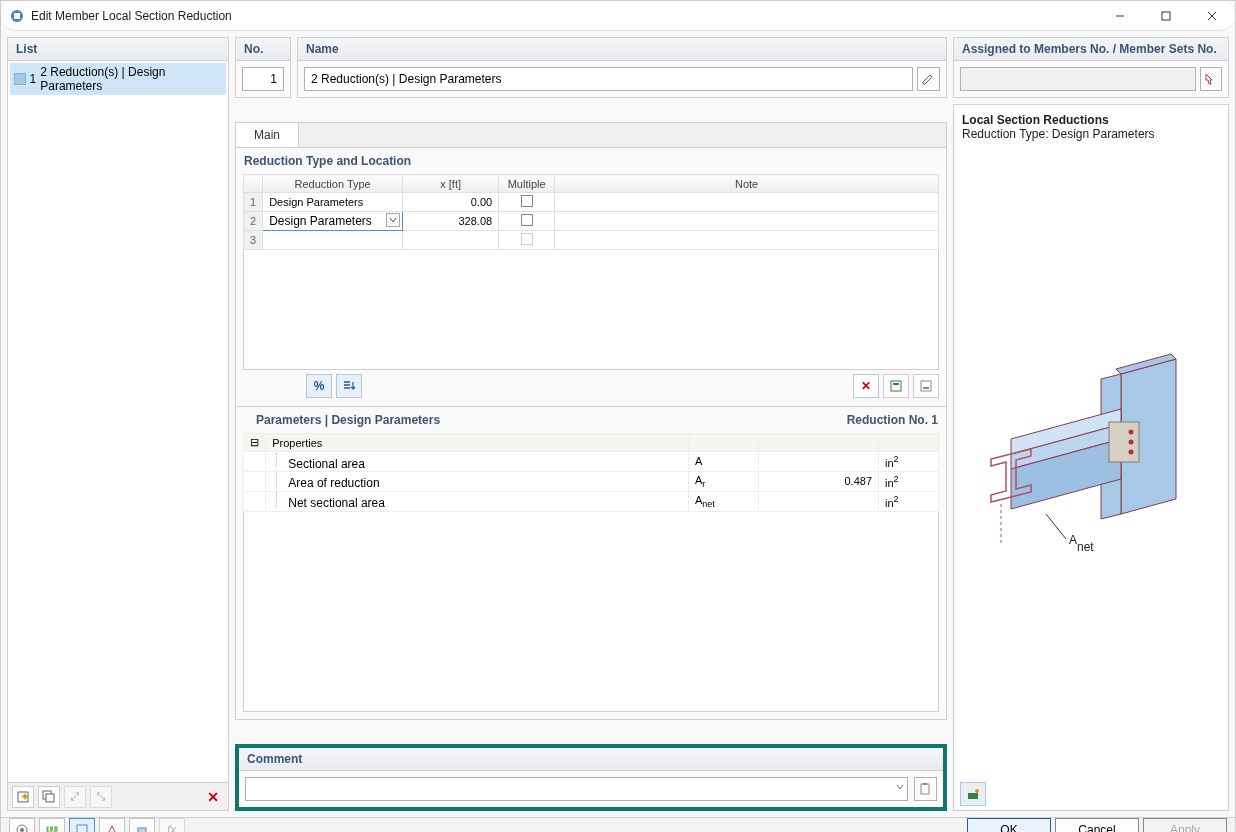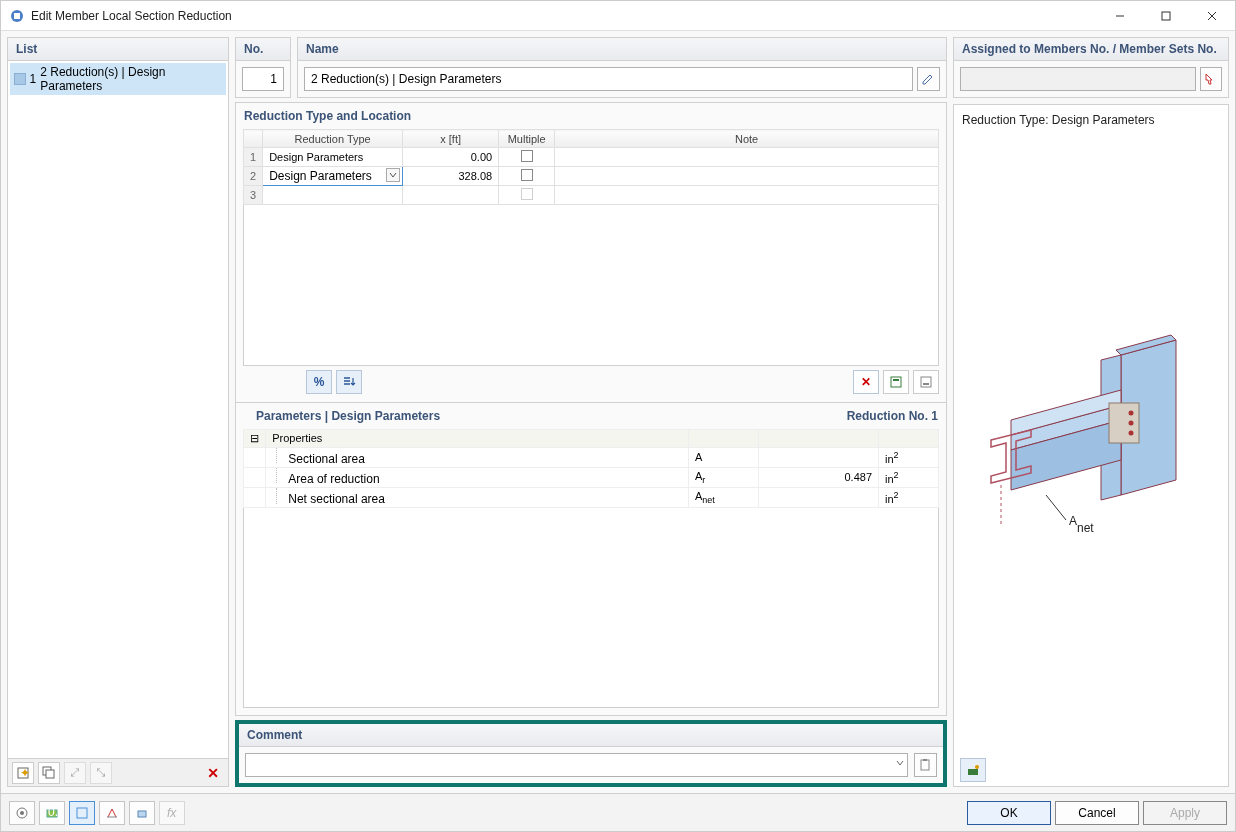--- a/index.html
+++ b/index.html
@@ -1,37 +1,37 @@
 <!DOCTYPE html>
 <html><head>
 <meta charset="utf-8">
 <style>
   * { box-sizing: border-box; font-family: "Segoe UI", Tahoma, sans-serif; font-size: 12px; }
   body { margin: 0; background: #fff; }
   .window { width: 1236px; height: 832px; background: #f8f8f8; display: flex; flex-direction: column; border: 1px solid #ccc; }
   
-  .titlebar { height: 30px; background: #fff; display: flex; align-items: center; padding-left: 8px; border-bottom: 1px solid #e0e0e0; }
+  .titlebar { height: 30px; background: #fff; display: flex; align-items: center; padding-left: 8px; border-bottom: 1px solid #e0e0e0; border-radius: 15px; }
   .titlebar .app-icon { width: 16px; height: 16px; margin-right: 6px; }
   .titlebar .title { flex: 1; color: #222; }
   .win-controls { display: flex; }
   .win-btn { width: 46px; height: 30px; display: flex; align-items: center; justify-content: center; color: #333; }
   .win-btn svg { stroke: #333; stroke-width: 1; fill: none; }
   
   .body { flex: 1; display: flex; padding: 6px; gap: 6px; }
   .col-left { width: 222px; display: flex; flex-direction: column; border: 1px solid #d0d0d0; background: #fafafa; }
   .panel-header { background: linear-gradient(#f5f6f8,#e9ebef); border-bottom: 1px solid #d0d0d0; padding: 4px 8px; font-weight: bold; color: #3c5477; }
   .list-body { flex: 1; background: #fff; padding: 2px; }
   .list-row { padding: 2px 4px; display: flex; align-items: center; gap: 4px; }
   .list-row.selected { background: #cde5f7; }
   .list-row .sq { width: 12px; height: 12px; background: #a8c8e8; border: 1px solid #8aaed4; }
   .left-toolbar { height: 28px; border-top: 1px solid #d0d0d0; background: #f0f0f0; display: flex; align-items: center; gap: 4px; padding: 0 4px; }
   .mini-btn { width: 22px; height: 22px; border: 1px solid #ccc; background: #fff; display: flex; align-items: center; justify-content: center; font-size: 11px; color: #555; }
   .mini-btn.danger { margin-left: auto; color: #c00; border: none; background: transparent; font-weight: bold; font-size: 14px; }
   
-  .col-mid { flex: 1; display: flex; flex-direction: column; gap: 4px; }
+  .col-mid { flex: 1; display: flex; flex-direction: column; gap: 24px; }
   .top-row { display: flex; gap: 6px; }
   .group { border: 1px solid #d0d0d0; background: #fafafa; }
   .group .panel-header { font-weight: bold; }
   .no-group { width: 56px; }
   .name-group { flex: 1; }
   .field-row { padding: 6px; display: flex; align-items: center; gap: 4px; }
   .input { height: 24px; border: 1px solid #b0b0b0; background: #fff; padding: 0 6px; width: 100%; display: flex; align-items: center; }
   .no-input { text-align: right; justify-content: flex-end; }
   .edit-name-btn { width: 24px; height: 24px; border: 1px solid #b0b0b0; background: #fdfdfd; display: flex; align-items: center; justify-content: center; color: #4a6ea9; font-size: 12px; }
   .tab-box { border: 1px solid #d0d0d0; background: #fafafa; display: flex; flex-direction: column; flex: 1; }
@@ -167,20 +167,23 @@
             <div class="edit-name-btn">
               <svg width="14" height="14" viewBox="0 0 14 14">
                   <path d="M2 10 L9 3 L11 5 L4 12 L2 12 Z" fill="none" stroke="#4a6ea9"></path>
                 </svg>
             </div>
           </div>
         </div>
       </div>
 
       <div class="tab-box">
+        <div class="tab-strip">
+          <div class="tab">Main</div>
+        </div>
 
         <div class="section-title">Reduction Type and Location</div>
         <table class="loc-table">
           <tbody>
               <tr>
             <th class="rownum"></th>
             <th class="col-type">Reduction Type</th>
             <th class="col-x">x [ft]</th>
             <th class="col-mult">Multiple</th>
             <th>Note</th>
@@ -307,20 +310,21 @@
           <div class="input assigned-input"></div>
           <div class="pick-btn">
             <svg width="14" height="14" viewBox="0 0 14 14">
                 <path d="M2 2 L8 8 L6 8 L7 12 L5 12 L4 8 L2 8 Z" fill="#fff" stroke="#c33"></path>
               </svg>
           </div>
         </div>
       </div>
       <div class="preview-box">
         <div class="preview-caption">
+          <div>Local Section Reductions</div>
           <div class="sub">Reduction Type: Design Parameters</div>
         </div>
         <div class="preview-img">
           <svg width="240" height="240" viewBox="0 0 240 240">
 
             <g stroke="#8a3a4a" stroke-width="1" fill="#a8c8e8">
               <polygon points="150,30 205,15 205,155 150,170"></polygon>
               <polygon points="130,35 150,30 150,170 130,175"></polygon>
               <polygon points="150,30 205,15 200,10 145,25"></polygon>
             </g>

